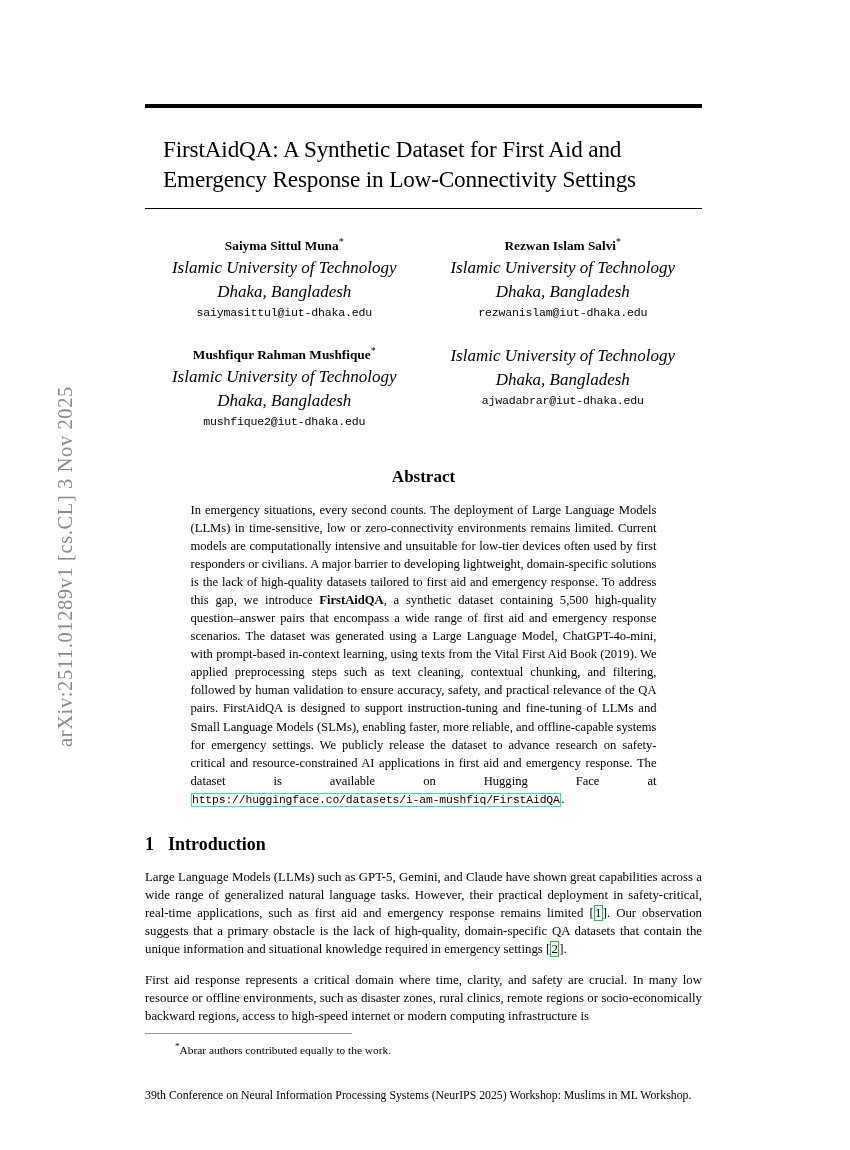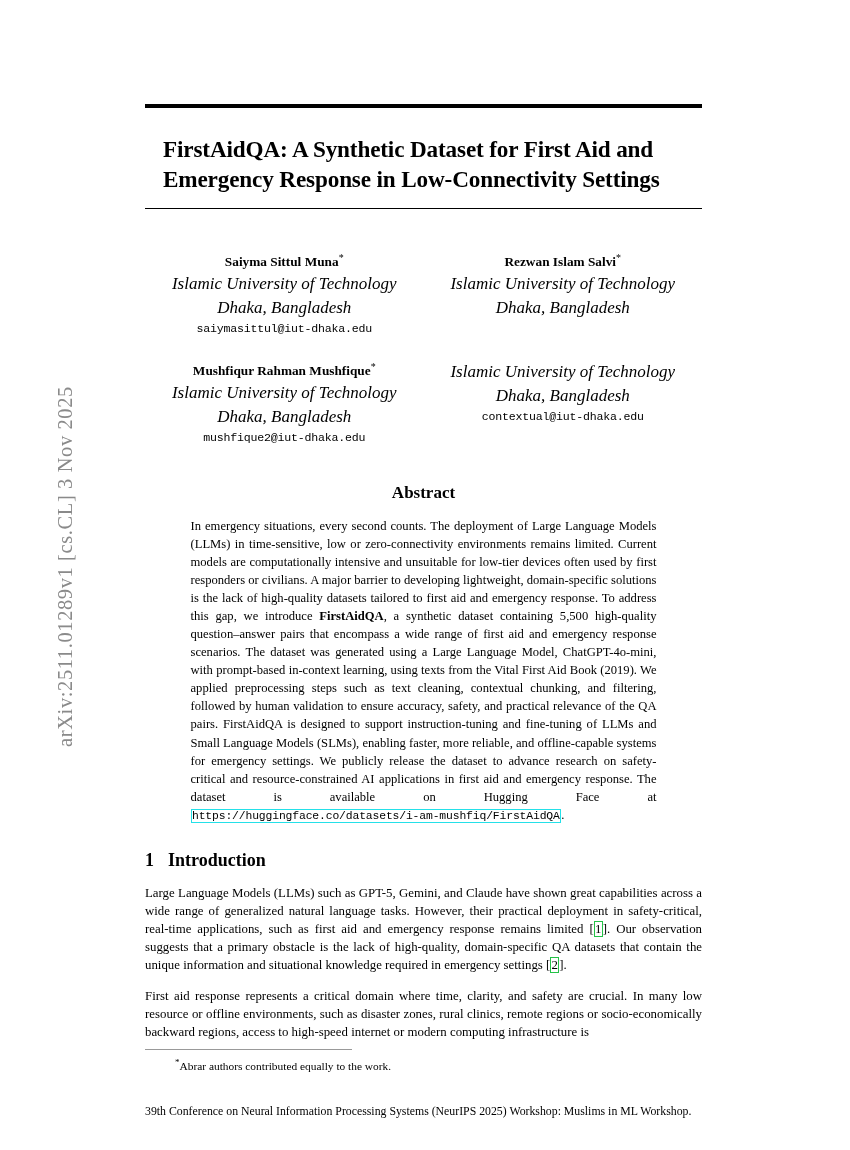--- a/index.html
+++ b/index.html
@@ -49,29 +49,29 @@
   .rule-thin {
     height: 1.1px;
     background: #000;
     margin-top: 13px;
   }
 
   #title {
     margin: 0;
     padding: 26px 18px 0 18px;
     font-size: 23.2px;
-    font-weight: bold;
+    font-weight: normal;
     line-height: 1.31;
     letter-spacing: -0.15px;
     text-align: left;
   }
 
   
   #authors {
-    margin-top: 42px;
+    margin-top: 26px;
     display: flex;
     flex-wrap: wrap;
     justify-content: flex-end;
   }
   .author-block {
     width: 50%;
     box-sizing: border-box;
     text-align: center;
     padding: 0 4px;
     margin-bottom: 14px;
@@ -192,33 +192,34 @@
       <div class="author-name"><span>Saiyma Sittul Muna</span><span class="star">*</span></div>
       <div class="author-affil">Islamic University of Technology</div>
       <div class="author-loc">Dhaka, Bangladesh</div>
       <div class="author-email">saiymasittul@iut-dhaka.edu</div>
     </div>
 
     <div class="author-block">
       <div class="author-name"><span>Rezwan Islam Salvi</span><span class="star">*</span></div>
       <div class="author-affil">Islamic University of Technology</div>
       <div class="author-loc">Dhaka, Bangladesh</div>
+      <div class="author-email">rezwanislam@iut-dhaka.edu</div>
     </div>
 
     <div class="author-block" style="margin-top:8px">
       <div class="author-name"><span>Mushfiqur Rahman Mushfique</span><span class="star">*</span></div>
       <div class="author-affil">Islamic University of Technology</div>
       <div class="author-loc">Dhaka, Bangladesh</div>
       <div class="author-email">mushfique2@iut-dhaka.edu</div>
     </div>
 
     <div class="author-block" style="margin-top:8px">
       <div class="author-affil">Islamic University of Technology</div>
       <div class="author-loc">Dhaka, Bangladesh</div>
-      <div class="author-email">contextual@iut-dhaka.edu</div>
+      <div class="author-email">ajwadabrar@iut-dhaka.edu</div>
     </div>
 
   </div>
 
   <div id="abstract-heading">Abstract</div>
 
   <div id="abstract-body"><span>In emergency situations, every second counts. The deployment of Large Language Models (LLMs) in time-sensitive, low or zero-connectivity environments remains limited. Current models are computationally intensive and unsuitable for low-tier devices often used by first responders or civilians. A major barrier to developing lightweight, domain-specific solutions is the lack of high-quality datasets tailored to first aid and emergency response. To address this gap, we introduce </span><b>FirstAidQA</b><span>, a synthetic dataset containing 5,500 high-quality question–answer pairs that encompass a wide range of first aid and emergency response scenarios. The dataset was generated using a Large Language Model, ChatGPT-4o-mini, with prompt-based in-context learning, using texts from the Vital First Aid Book (2019). We applied preprocessing steps such as text cleaning, contextual chunking, and filtering, followed by human validation to ensure accuracy, safety, and practical relevance of the QA pairs. FirstAidQA is designed to support instruction-tuning and fine-tuning of LLMs and Small Language Models (SLMs), enabling faster, more reliable, and offline-capable systems for emergency settings. We publicly release the dataset to advance research on safety-critical and resource-constrained AI applications in first aid and emergency response. The dataset is available on Hugging Face at </span><a class="url-link" href="#">https://huggingface.co/datasets/i-am-mushfiq/FirstAidQA</a><span>.</span></div>
 
   <div id="section-1"><span class="secnum">1</span><span>Introduction</span></div>
 

